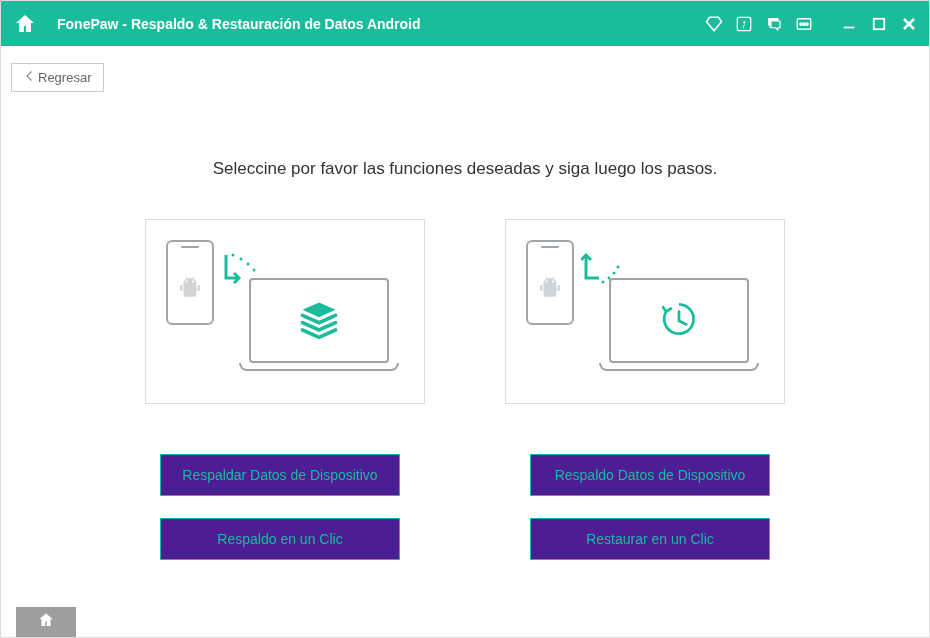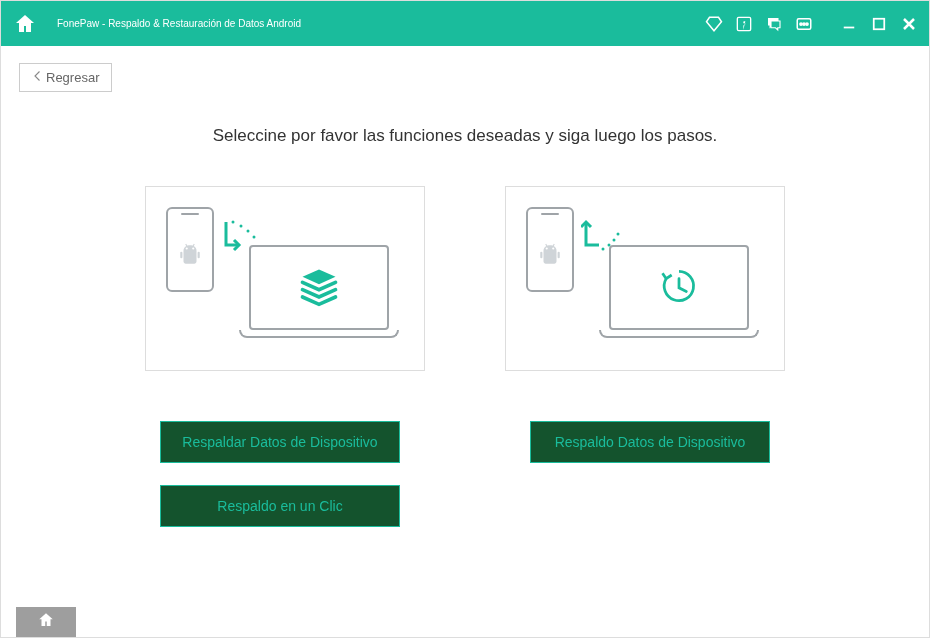--- a/index.html
+++ b/index.html
@@ -20,22 +20,22 @@
       padding: 0 12px;
       color: white;
     }
     .titlebar .home-icon {
       width: 24px;
       height: 24px;
       margin-right: 20px;
       cursor: pointer;
     }
     .titlebar .title {
-      font-size: 10px;
-      font-weight: normal;
+      font-size: 14px;
+      font-weight: bold;
       flex: 1;
     }
     .titlebar .tb-actions {
       display: flex;
       align-items: center;
       gap: 12px;
     }
     .titlebar .tb-icon {
       width: 18px;
       height: 18px;
@@ -53,39 +53,40 @@
       width: 16px;
       height: 16px;
       cursor: pointer;
       display: flex;
       align-items: center;
       justify-content: center;
     }
     .back-btn {
       position: absolute;
       top: 62px;
-      left: 18px;
+      left: 10px;
       border: 1px solid #ccc;
       background: #fff;
       padding: 6px 12px;
       font-size: 13px;
       color: #666;
       cursor: pointer;
       display: flex;
       align-items: flex-end;
       gap: 2px;
     }
     .main {
       padding-top: 80px;
       text-align: center;
     }
     .instruction {
       font-size: 17px;
       color: #333;
       margin-bottom: 40px;
+      margin-top: 33px;
     }
     .cards {
       display: flex;
       justify-content: center;
       gap: 80px;
       margin-bottom: 50px;
     }
     .card {
       width: 280px;
       height: 185px;
@@ -163,21 +164,21 @@
     }
     .btn-col {
       display: flex;
       flex-direction: column;
       gap: 22px;
     }
     .action-btn {
       width: 240px;
       height: 42px;
       border: 1px solid #1abc9c;
-      background: #14532d;
+      background: #4c1d95;
       color: #1abc9c;
       font-size: 14px;
       cursor: pointer;
       display: flex;
       align-items: center;
       justify-content: center;
     }
     .footer-home {
       position: absolute;
       bottom: 0;
@@ -338,20 +339,21 @@
     </div>
   </div>
 
   <div class="action-buttons">
     <div class="btn-col">
       <button class="action-btn">Respaldar Datos de Dispositivo</button>
       <button class="action-btn">Respaldo en un Clic</button>
     </div>
     <div class="btn-col">
       <button class="action-btn">Respaldo Datos de Dispositivo</button>
+      <button class="action-btn">Restaurar en un Clic</button>
     </div>
   </div>
 </div>
 
 <div class="footer-home">
   <span>
     <svg viewBox="0 0 24 24" width="18" height="18" fill="white">
         <path d="M12 3l9 8h-3v9h-5v-6H11v6H6v-9H3l9-8z"></path>
       </svg>
   </span>

